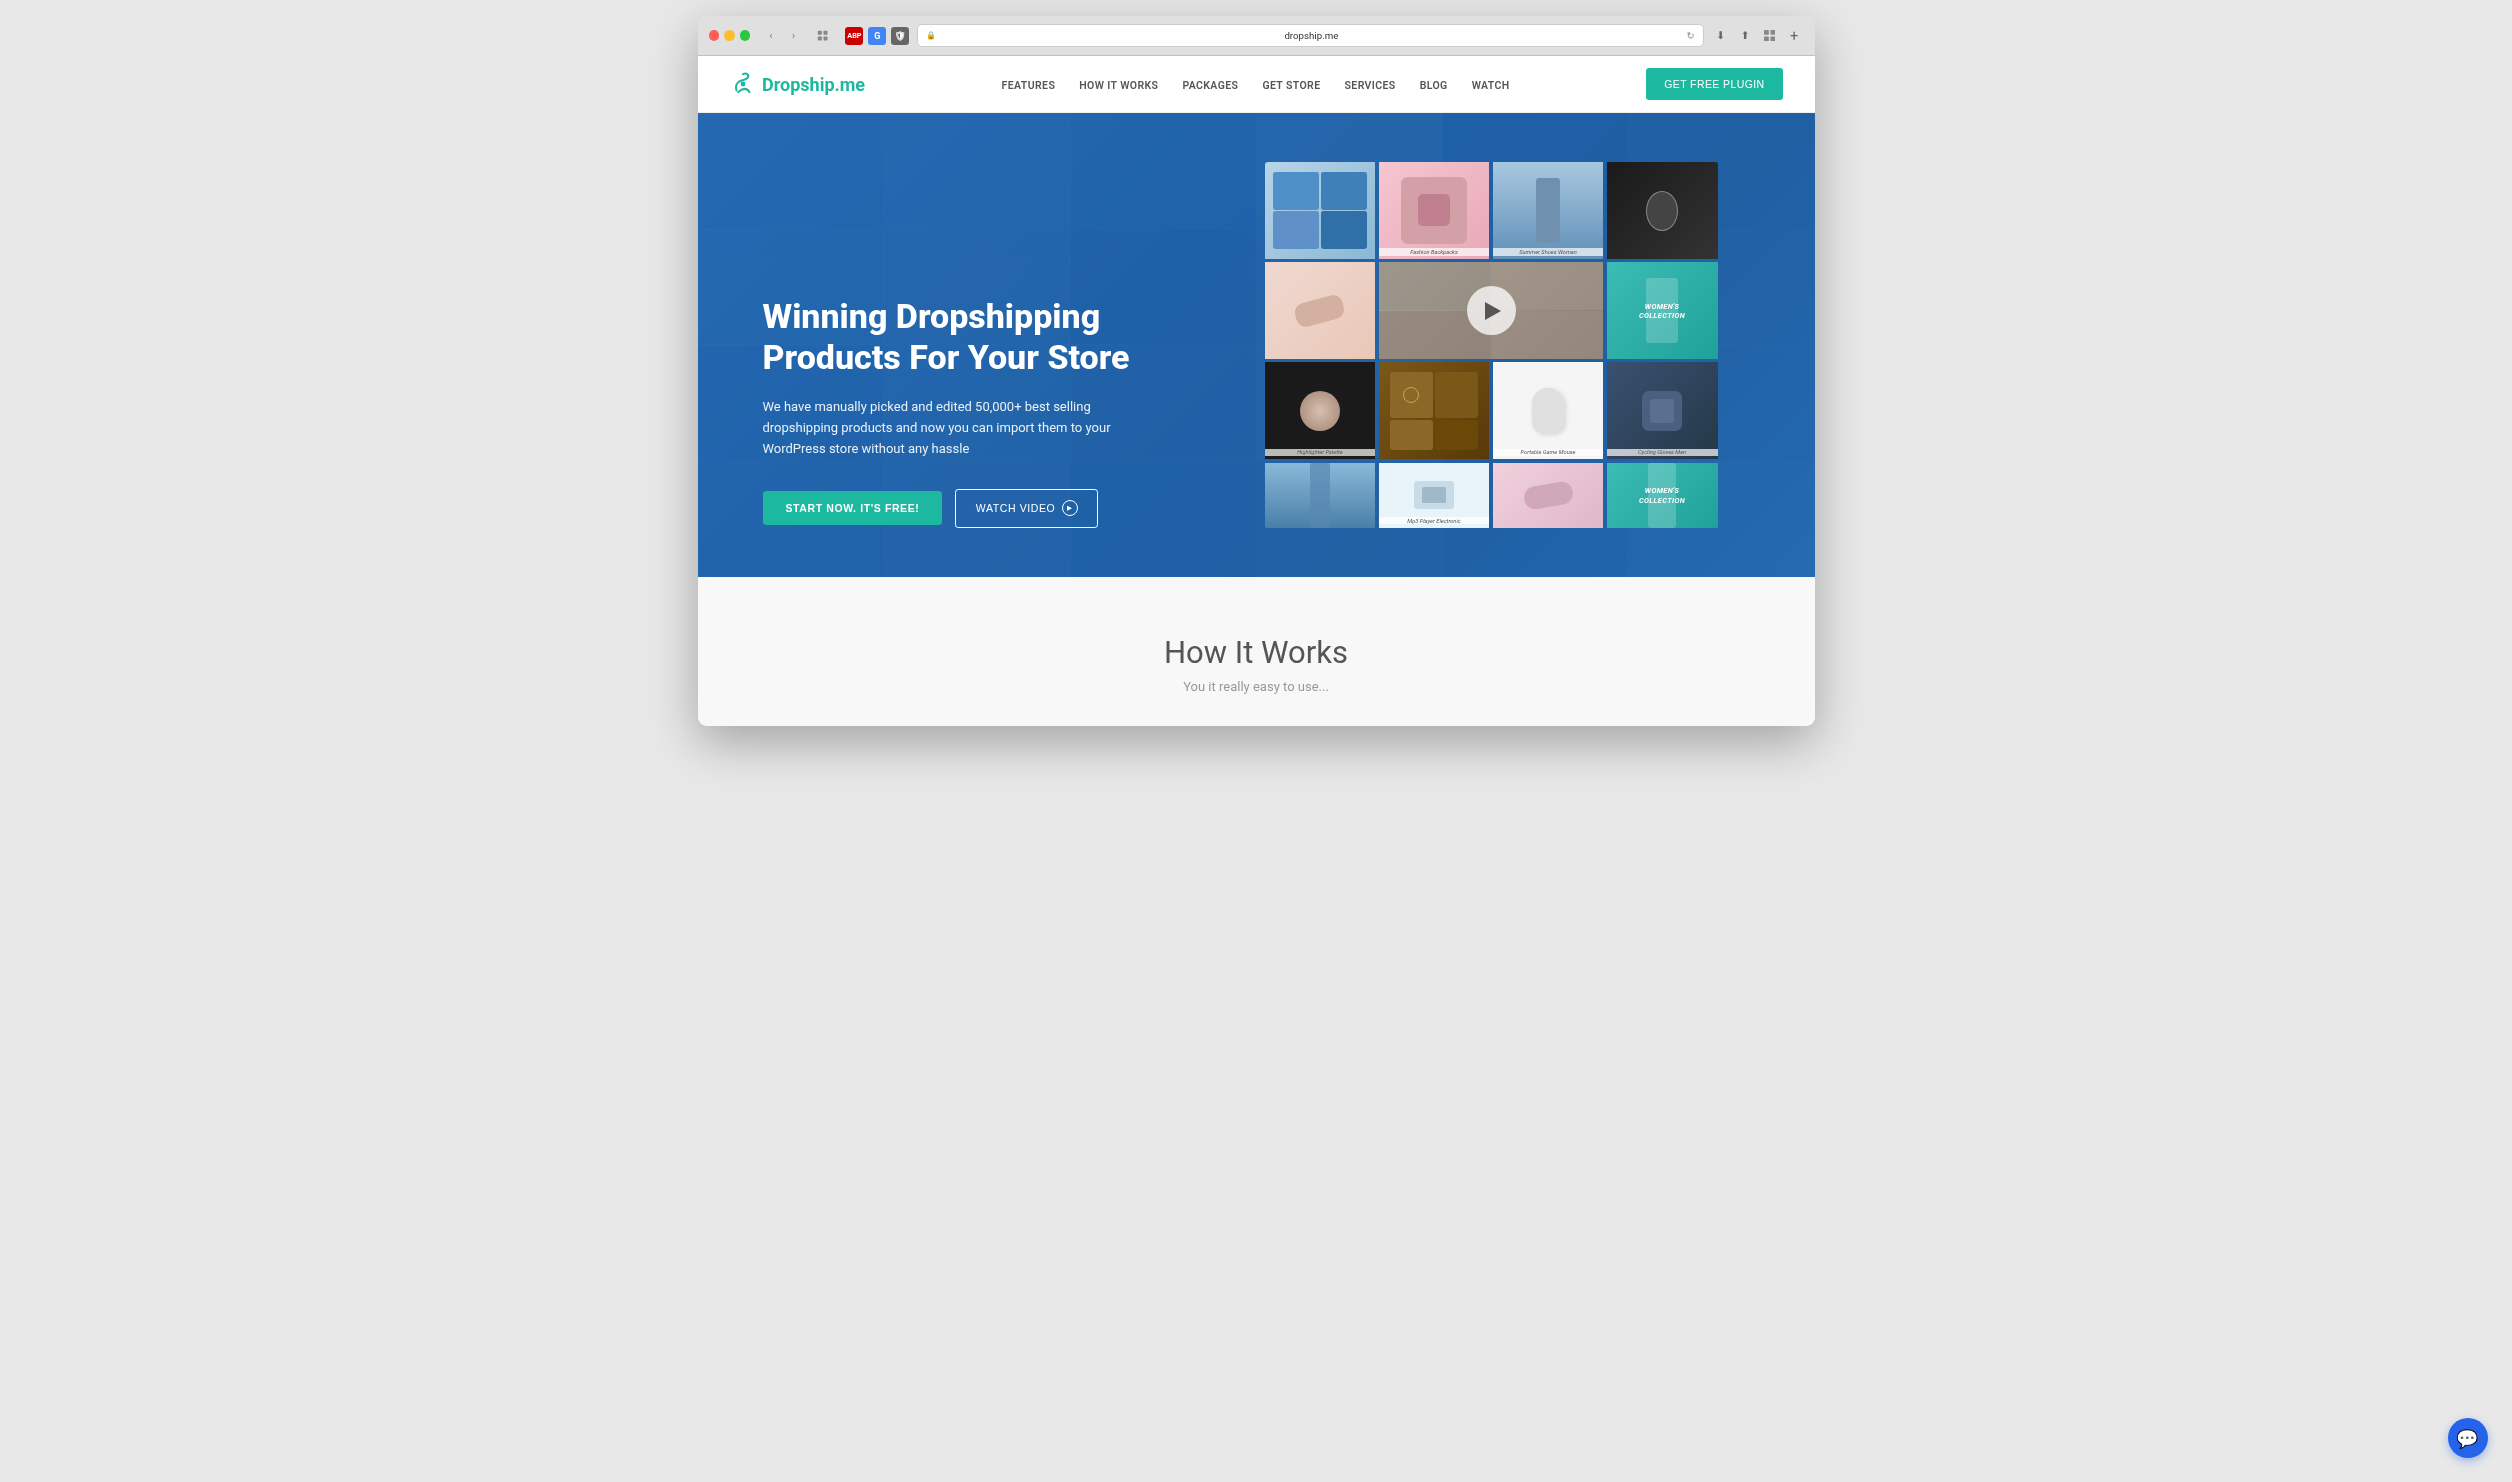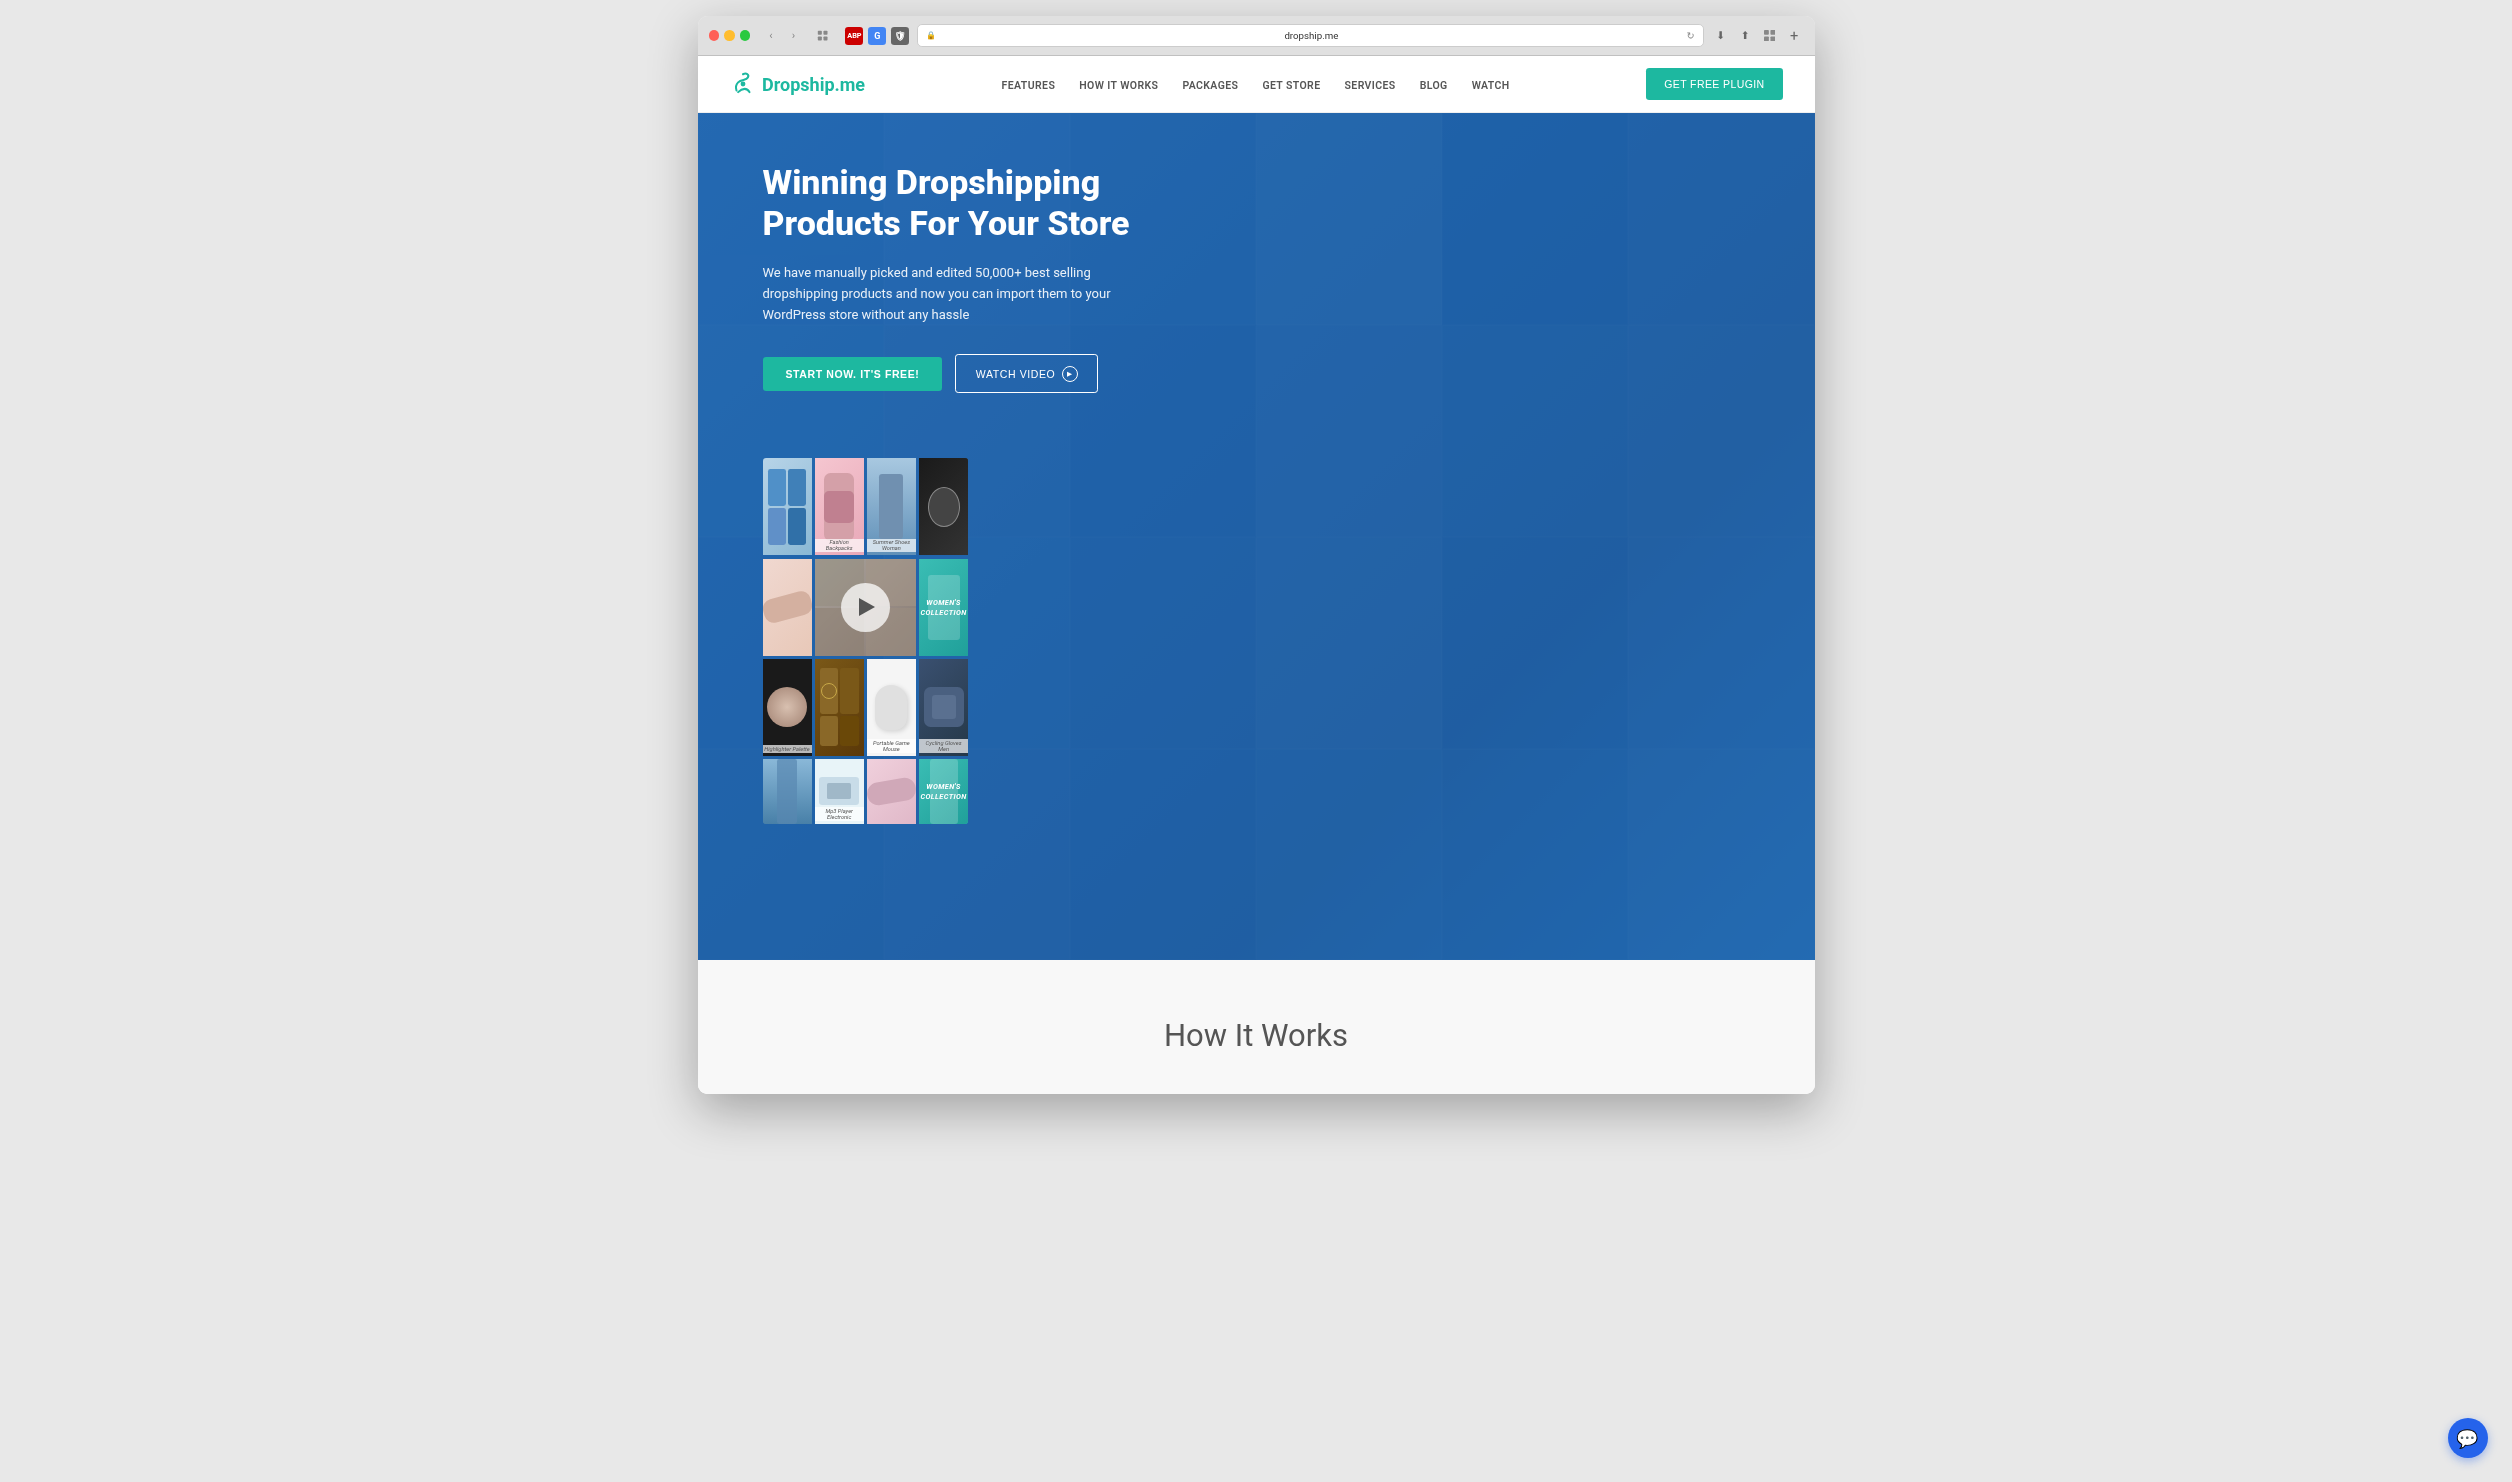--- a/index.html
+++ b/index.html
@@ -250,25 +250,24 @@
 
     .hero-bg-img {
       background: #4a90d9;
       border: 0.8px solid rgba(255,255,255,0.1);
     }
 
     .hero-content {
       position: relative;
       z-index: 2;
       display: flex;
-      align-items: flex-start;
+      align-items: flex-end;
       width: 100%;
       padding: 49px 65px;
       gap: 65px;
-      flex-direction: column;
     }
 
     .hero-left {
       flex: 1;
       color: white;
       max-width: 437px;
     }
 
     .hero-title {
       font-size: 34px;
@@ -755,20 +754,21 @@
               </div>
             </div>
 
           </div>
         </div>
       </div>
     </section>
 
     <section class="how-it-works">
       <h2 class="section-title">How It Works</h2>
+      <p class="section-subtitle">You it really easy to use...</p>
     </section>
 
   </div>
 </div>
 
 <div class="chat-bubble">
   <span class="chat-icon">💬</span>
 </div>
 
 

